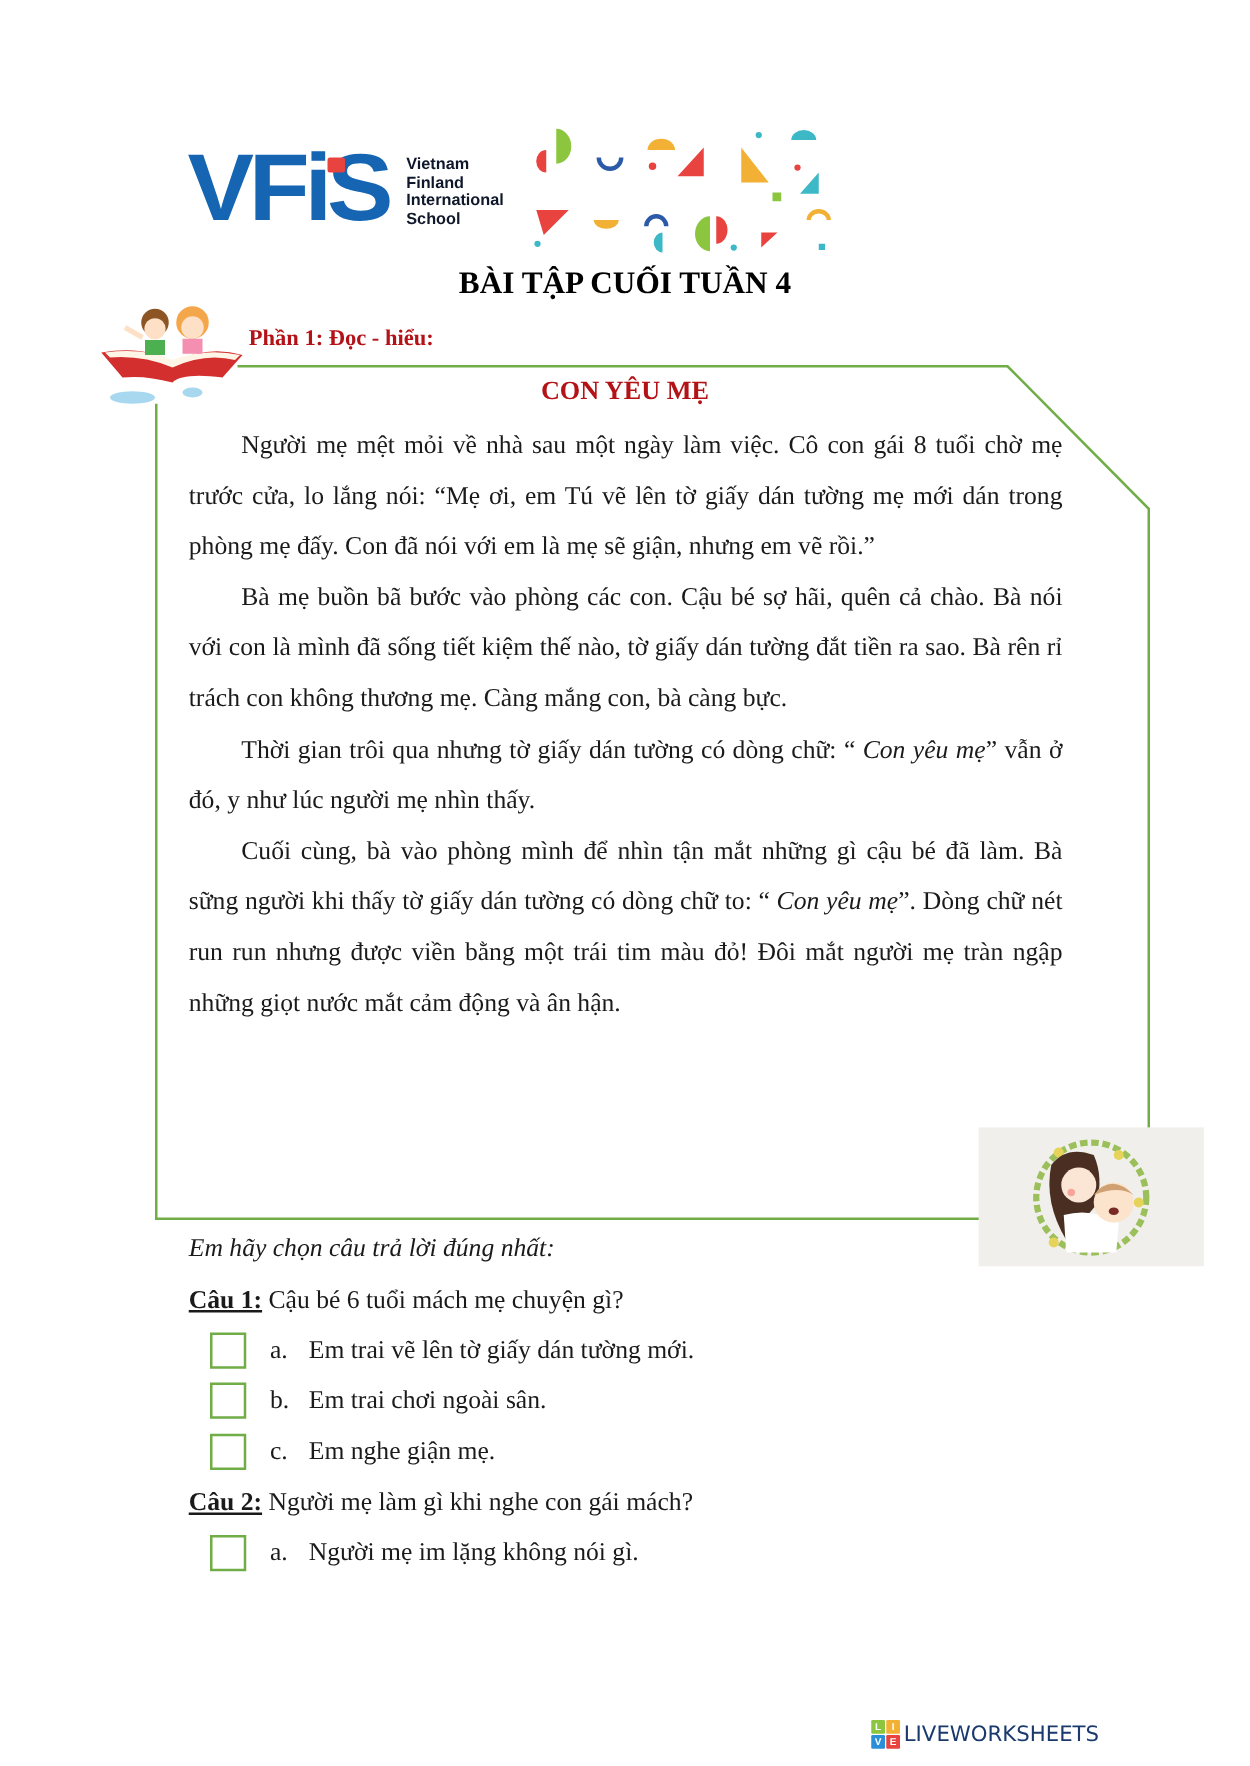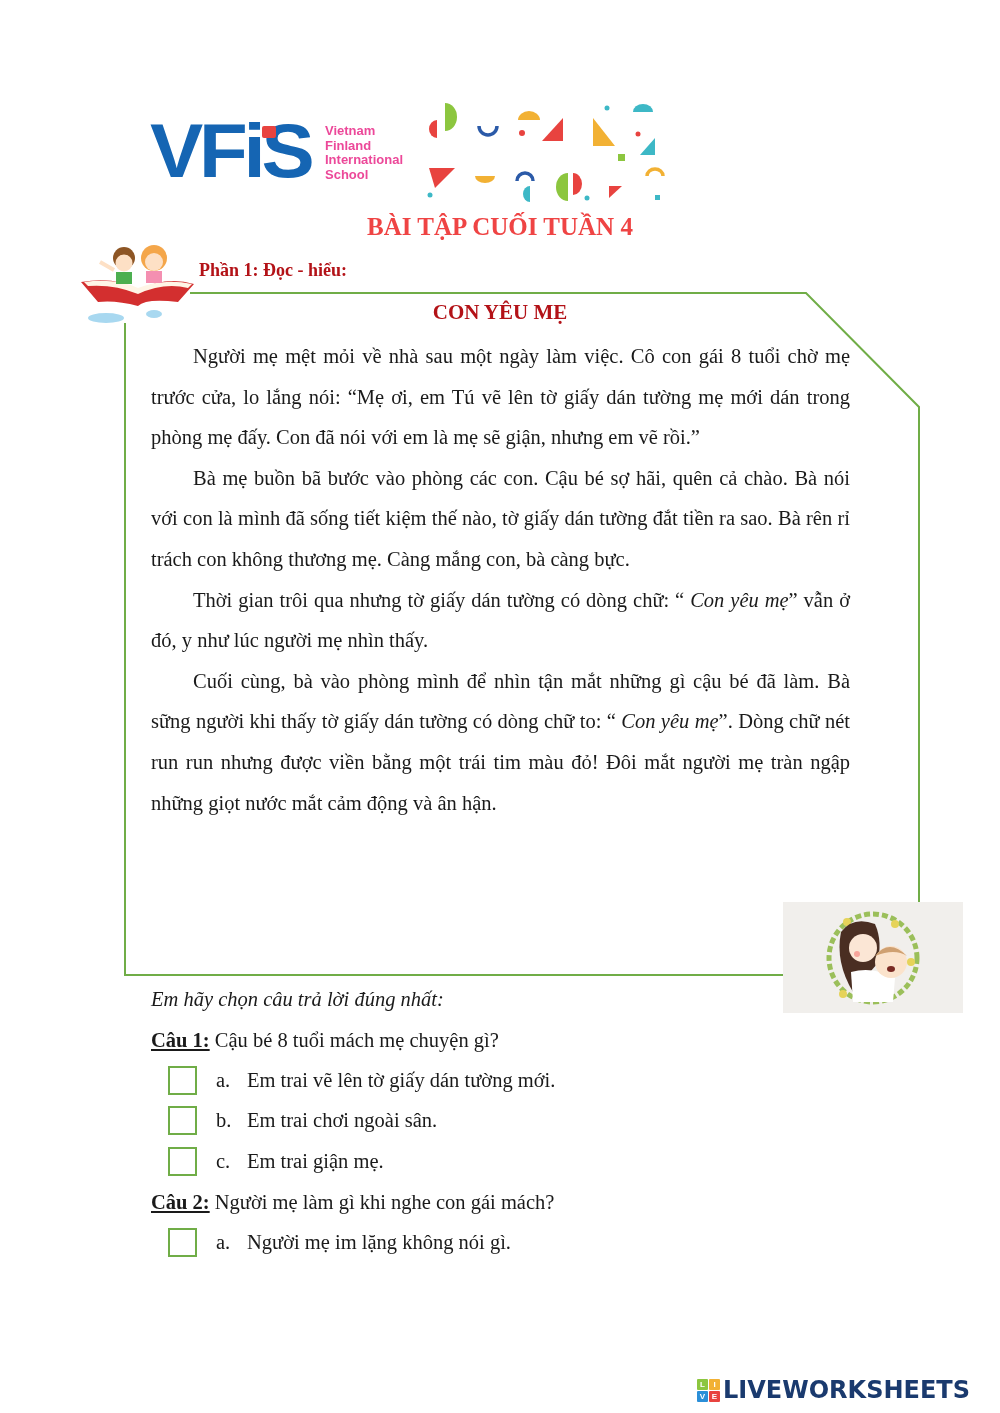--- a/index.html
+++ b/index.html
@@ -6,25 +6,25 @@
   body { width: 1000px; height: 1413px; position: relative; overflow: hidden;
          font-family: "Liberation Serif", "DejaVu Serif", serif; color: #1a1a1a; }
   .abs { position: absolute; }
 
   
   .logo-mark { left: 150px; top: 118px; font-family: "Liberation Sans", "DejaVu Sans", sans-serif;
                font-weight: 900; font-size: 76px; letter-spacing: -4px; color: #1565b3;
                line-height: 66px; transform: scaleX(1.05); transform-origin: left; }
   .logo-i-dot { position: absolute; width: 14px; height: 12px; background: #e8433f; border-radius: 2px; }
   .logo-sub { left: 325px; top: 124px; font-family: "Liberation Sans", "DejaVu Sans", sans-serif;
-              font-weight: bold; font-size: 13px; line-height: 14.5px; color: #ec4899; }
+              font-weight: bold; font-size: 13px; line-height: 14.5px; color: #0f172a; }
   .confetti { left: 415px; top: 98px; width: 255px; height: 105px; }
 
   .title { left: 0; width: 1000px; top: 213px; text-align: center; font-weight: bold;
-           font-size: 25px; color: #ef4444; }
+           font-size: 25px; color: #000000; }
   .section-heading { left: 199px; top: 260px; font-weight: bold; font-size: 18px; color: #b31217; }
   .kids { left: 76px; top: 240px; width: 122px; height: 84px; }
 
   .frame { left: 0; top: 0; width: 1000px; height: 1413px; pointer-events: none; }
 
   .story-title { left: 0; width: 1000px; top: 300px; text-align: center; font-weight: bold;
                  font-size: 21px; color: #b31217; }
   .story { left: 151px; top: 336px; width: 699px; font-size: 20.5px; line-height: 40.6px;
            text-align: justify; }
   .story p { margin: 0; text-indent: 42px; }
@@ -37,21 +37,21 @@
   .question .qlabel { font-weight: bold; text-decoration: underline; }
   .opt { left: 168px; height: 32px; display: flex; align-items: center; font-size: 20.5px; }
   .checkbox { width: 29px; height: 29px; border: 2px solid #70ad47; box-sizing: border-box;
               background: #fff; cursor: pointer; margin-right: 19px; }
   .opt .letter { width: 31px; }
 
   .lw { left: 697px; top: 1376px; display: flex; align-items: center; }
   .lw-grid { display: grid; grid-template-columns: 11px 11px; grid-template-rows: 11px 11px; gap: 1px; margin-right: 3px; }
   .lw-grid span { font-family: "Liberation Sans", sans-serif; font-size: 8px; font-weight: bold; color: #fff;
                   display: flex; align-items: center; justify-content: center; border-radius: 1px; }
-  .lw-text { font-family: "DejaVu Sans", sans-serif; font-weight: bold; font-size: 24px; color: #1a3a6e;
+  .lw-text { font-family: "DejaVu Sans", sans-serif; font-weight: normal; font-size: 17px; color: #1a3a6e;
              letter-spacing: 0px; }
 </style>
 </head>
 <body>
 
 <div class="abs logo-mark">
   <span>VFiS</span>
 </div>
 <div class="abs logo-i-dot" style="left:262px; top:126px;"></div>
 <div class="abs logo-sub">
@@ -129,36 +129,36 @@
   <circle cx="74" cy="52" r="3" fill="#f7a59b"></circle>
   <path d="M68 70 Q90 64 112 76 L110 100 L70 100 Z" fill="#ffffff"></path>
   <circle cx="108" cy="60" r="16" fill="#fbe3cc"></circle>
   <path d="M92 54 Q106 36 124 54 Q112 46 92 54 Z" fill="#cfa071"></path>
   <ellipse cx="108" cy="67" rx="4" ry="3" fill="#7a2a22"></ellipse>
 </svg>
 
 <div class="abs instruction">Em hãy chọn câu trả lời đúng nhất:</div>
 
 <div class="abs question" style="top:1029px;">
-  <span class="qlabel">Câu 1:</span><span> Cậu bé 8 tuổi mách mẹ chuyện gì?</span>
+  <span class="qlabel">Câu 1:</span><span> Cậu bé 6 tuổi mách mẹ chuyện gì?</span>
 </div>
 <div class="abs opt" style="top:1064px;">
   <div class="checkbox"></div>
   <span class="letter">a.</span>
   <span>Em trai vẽ lên tờ giấy dán tường mới.</span>
 </div>
 <div class="abs opt" style="top:1104px;">
   <div class="checkbox"></div>
   <span class="letter">b.</span>
   <span>Em trai chơi ngoài sân.</span>
 </div>
 <div class="abs opt" style="top:1145px;">
   <div class="checkbox"></div>
   <span class="letter">c.</span>
-  <span>Em trai giận mẹ.</span>
+  <span>Em nghe giận mẹ.</span>
 </div>
 
 <div class="abs question" style="top:1191px;">
   <span class="qlabel">Câu 2:</span><span> Người mẹ làm gì khi nghe con gái mách?</span>
 </div>
 <div class="abs opt" style="top:1226px;">
   <div class="checkbox"></div>
   <span class="letter">a.</span>
   <span>Người mẹ im lặng không nói gì.</span>
 </div>

